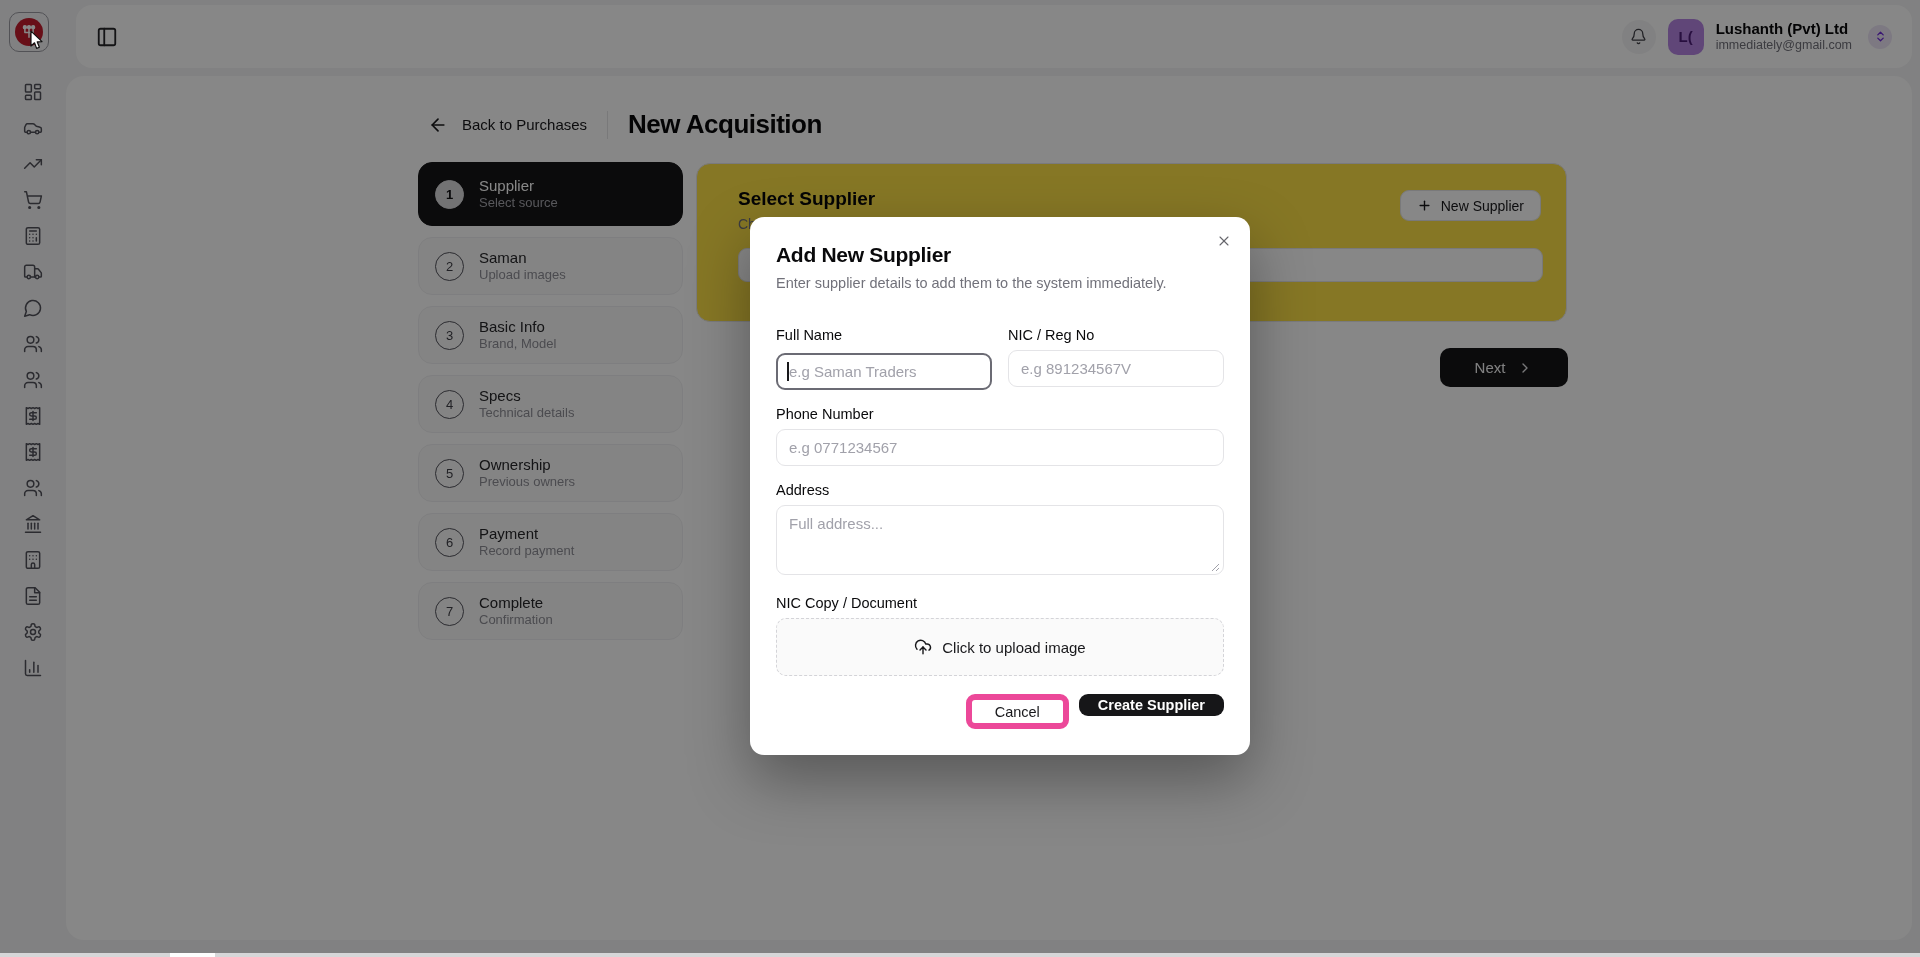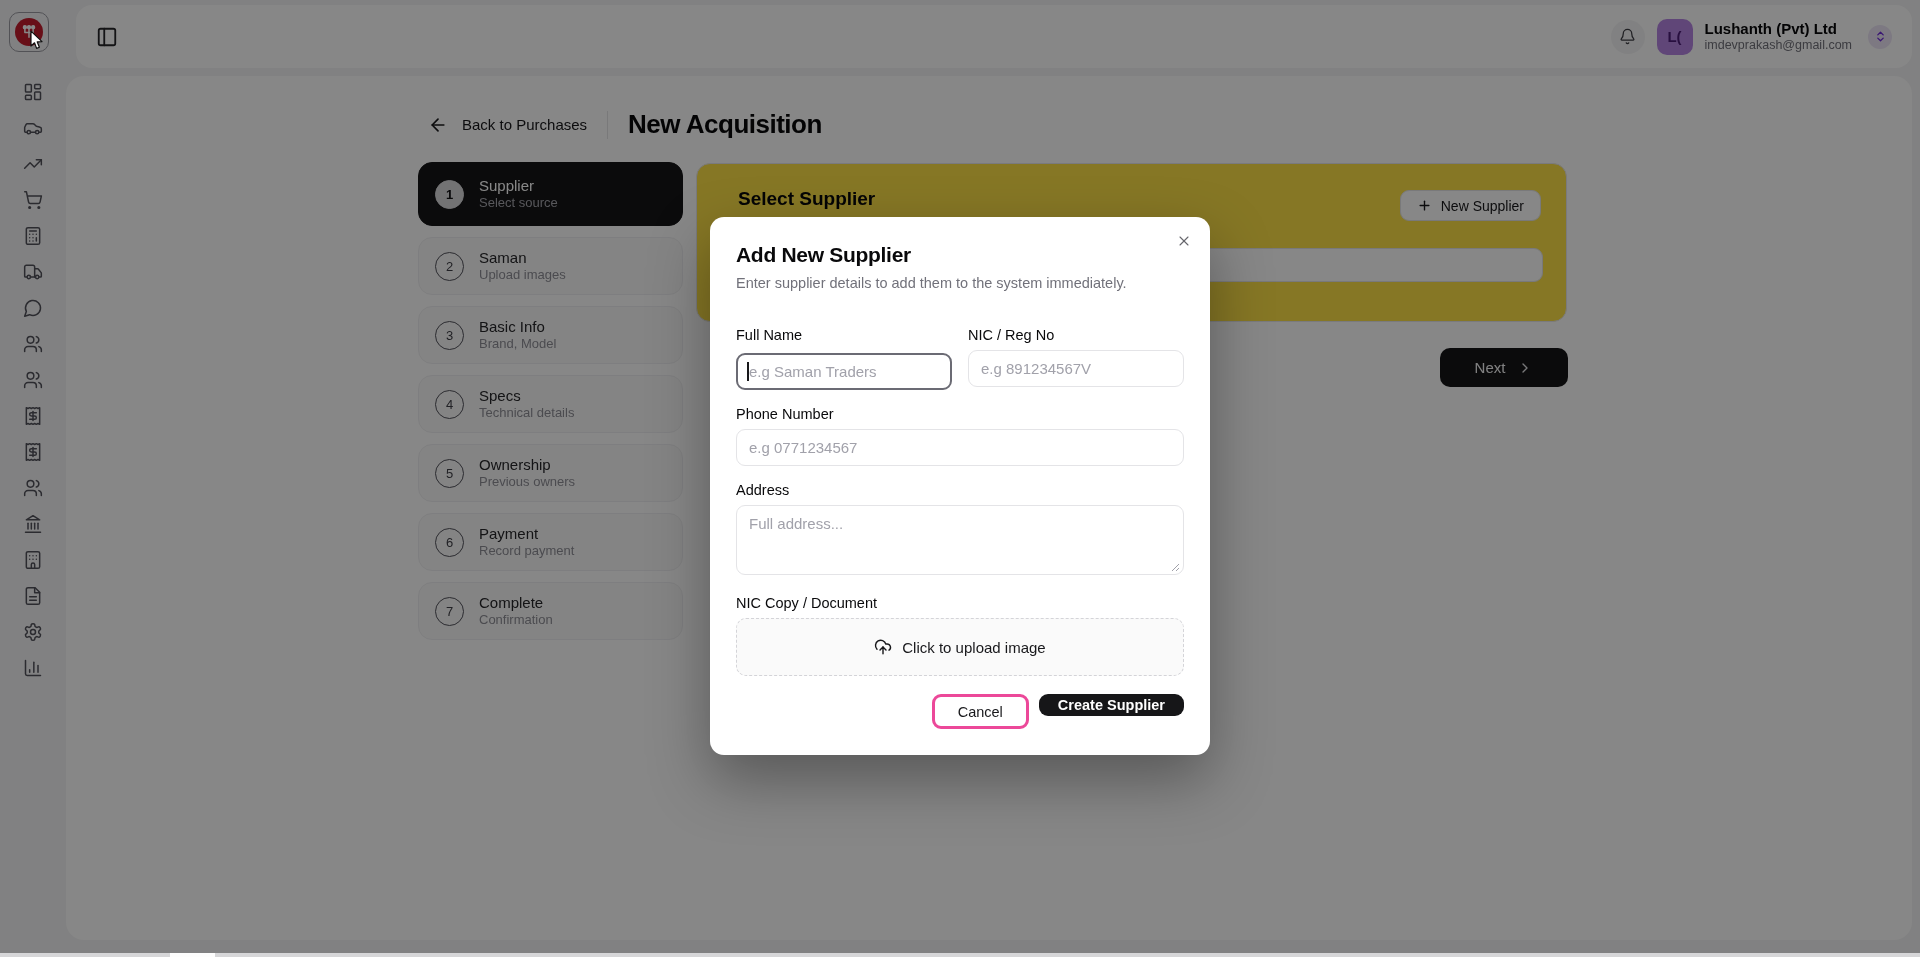--- a/index.html
+++ b/index.html
@@ -69,21 +69,21 @@
     font-family:"Liberation Sans",sans-serif; color:#18181b; }
 
   .next-btn { position:absolute; left:1374px; top:272px; width:128px; height:39px; border:none;
     background:#161618; color:#f4f4f5; border-radius:10px; display:flex; align-items:center; justify-content:center;
     gap:12px; font-size:15px; font-family:"Liberation Sans",sans-serif; cursor:pointer; }
 
   
   .dim { position:absolute; left:0; top:0; width:1920px; height:953px; background:rgba(0,0,0,0.47); z-index:50; }
 
   
-  .modal { position:absolute; left:710px; top:217px; width:500px; z-index:60;
+  .modal { position:absolute; left:750px; top:217px; width:500px; z-index:60;
     background:#ffffff; border-radius:14px; padding:26px; box-shadow:0 25px 60px rgba(0,0,0,0.35); }
   .modal-close { position:absolute; top:16px; right:18px; width:16px; height:16px; cursor:pointer; opacity:0.8; }
   .modal-title { font-size:21px; font-weight:bold; color:#09090b; letter-spacing:-0.3px; }
   .modal-sub { font-size:14.5px; color:#71717a; margin-top:8px; }
   .form { margin-top:36px; }
   .row-2col { display:grid; grid-template-columns:216px 216px; column-gap:16px; }
   .f-label { font-size:14.5px; font-weight:500; color:#09090b; margin-bottom:7px; display:block; }
   .f-input { width:100%; height:37px; border:1px solid #e4e4e7; border-radius:9px; padding:0 12px;
     font-size:15px; font-family:"Liberation Sans",sans-serif; color:#18181b; background:#fff; }
   .f-input::placeholder, .f-area::placeholder { color:#a1a1aa; }
@@ -92,21 +92,21 @@
   .caret { position:absolute; left:11px; top:9px; width:1.5px; height:19px; background:#18181b; }
   .mt { margin-top:16px; }
   .f-area { width:100%; height:70px; border:1px solid #e4e4e7; border-radius:9px; padding:9px 12px;
     font-size:15px; font-family:"Liberation Sans",sans-serif; color:#18181b; resize:none; background:#fff; }
   .area-wrap { position:relative; }
   .resize-grip { position:absolute; right:4px; bottom:7px; }
   .upload-box { width:100%; height:58px; border:1.5px dashed #d4d4d8; background:#fafafa; border-radius:10px;
     display:flex; align-items:center; justify-content:center; gap:10px; cursor:pointer;
     font-size:15px; color:#18181b; margin-top:2px; }
   .modal-actions { display:flex; justify-content:flex-end; gap:10px; margin-top:18px; }
-  .btn-cancel { height:35px; padding:0 23px; background:#fff; border:3px solid #ec4899; border-radius:9px;
+  .btn-cancel { height:35px; padding:0 23px; background:#fff; border:6px solid #ec4899; border-radius:9px;
     font-size:14.5px; font-weight:500; color:#18181b; font-family:"Liberation Sans",sans-serif; cursor:pointer; }
   .btn-create { height:22px; padding:0 19px; background:#161618; border:none; border-radius:9px;
     font-size:14.5px; font-weight:bold; color:#fff; font-family:"Liberation Sans",sans-serif; cursor:pointer; }
 
   
   .cursor { position:absolute; left:27px; top:30px; z-index:100; }
   .bottom-strip { position:absolute; left:0; bottom:0; width:1920px; height:4px; background:#d6d6d8; z-index:55; }
   .strip-seg { position:absolute; left:170px; bottom:0; width:45px; height:4px; background:#fdfdfd; }
 </style>
 </head>
@@ -267,21 +267,21 @@
       <svg class="ico" width="17" height="17" viewBox="0 0 24 24" style="stroke:#3f3f46">
           <path d="M10.268 21a2 2 0 0 0 3.464 0"></path>
           <path d="M3.262 15.326A1 1 0 0 0 4 17h16a1 1 0 0 0 .74-1.673C19.41 13.956 18 12.499 18 8A6 6 0 0 0 6 8c0 4.499-1.411 5.956-2.738 7.326"></path>
         </svg>
     </div>
     <div class="avatar">
         <span>L(</span>
       </div>
     <div class="acct-text">
       <div class="acct-name">Lushanth (Pvt) Ltd</div>
-      <div class="acct-email">imdevprakash@gmail.com</div>
+      <div class="acct-email">immediately@gmail.com</div>
     </div>
     <div class="switch-btn">
       <svg class="ico" width="13" height="13" viewBox="0 0 24 24" style="stroke:#6d28d9;stroke-width:2.4">
           <path d="m7 15 5 5 5-5"></path>
           <path d="m7 9 5-5 5 5"></path>
         </svg>
     </div>
   </div>
 </div>
 

